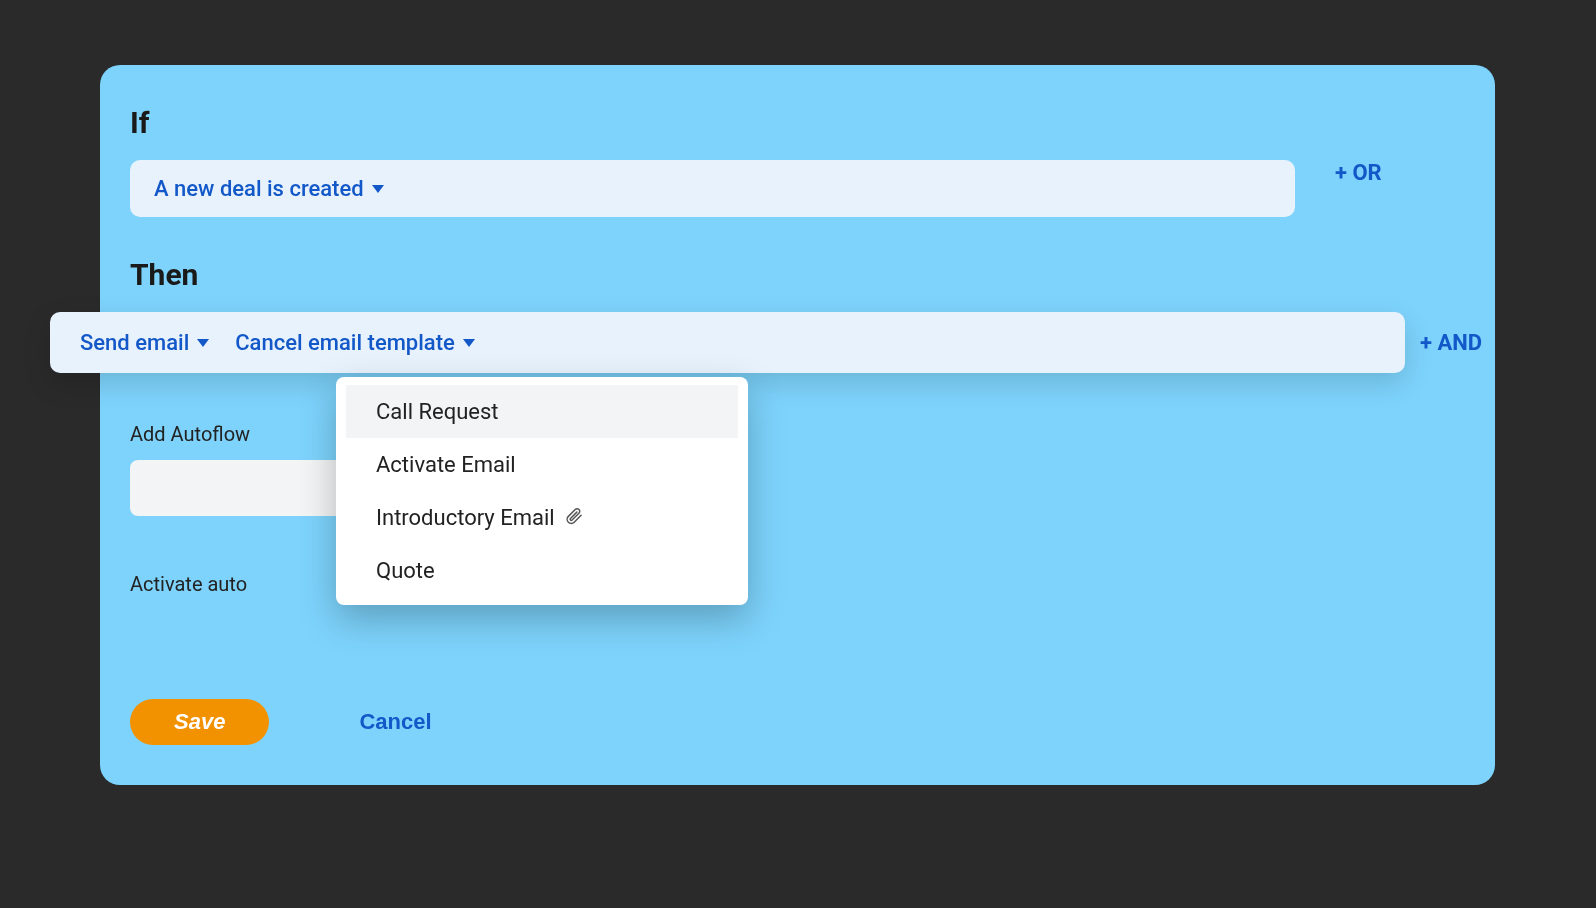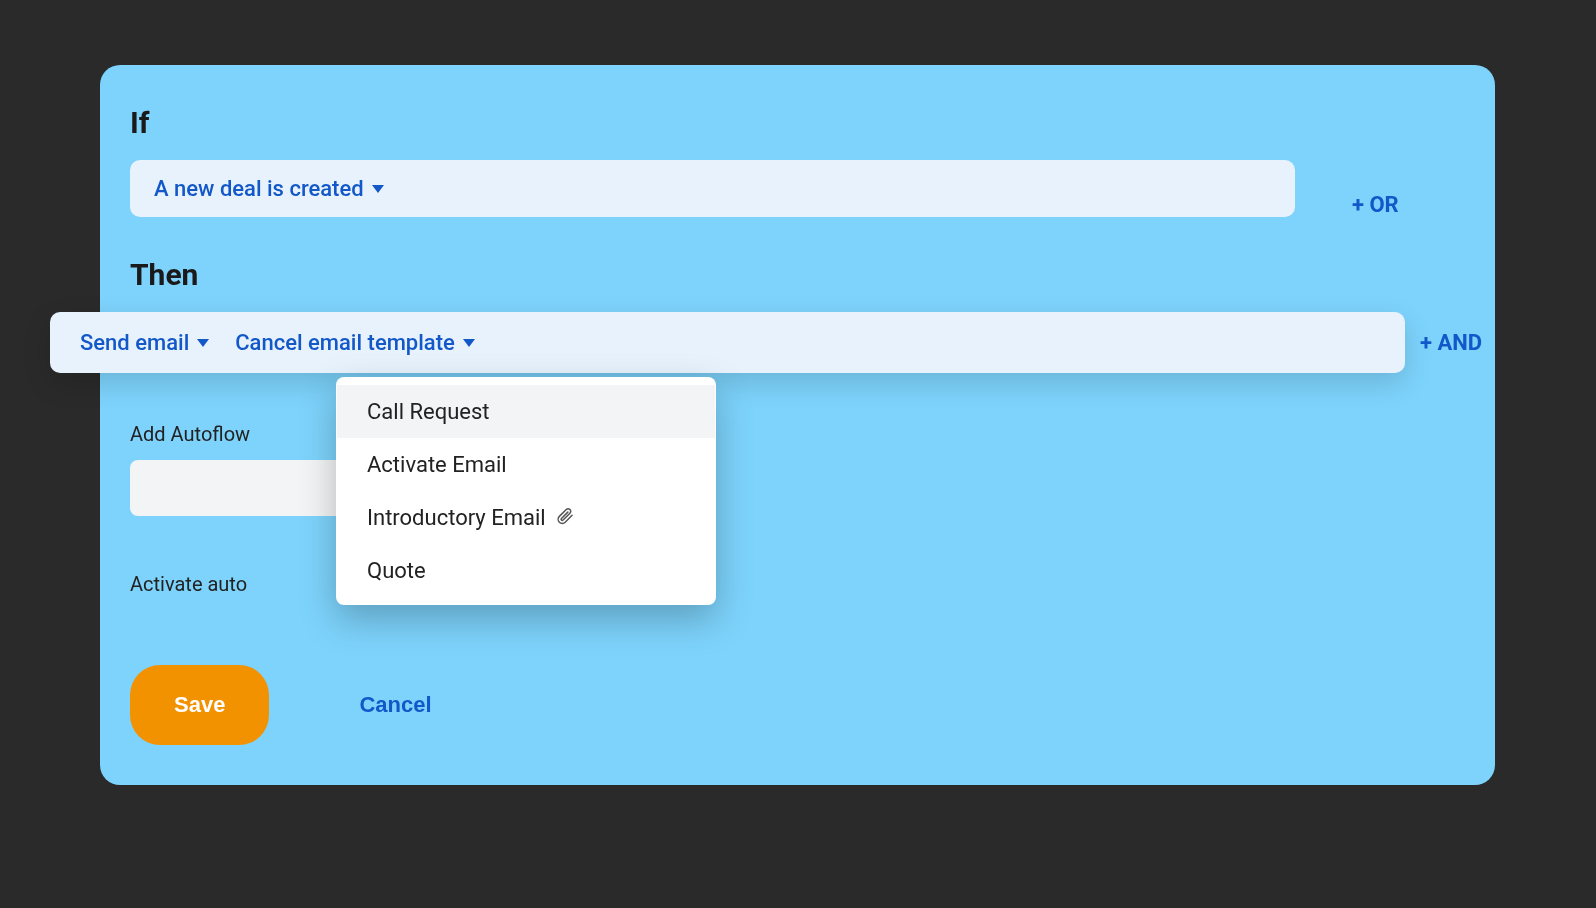--- a/index.html
+++ b/index.html
@@ -22,24 +22,23 @@
   }
   .section-label {
     font-size: 30px;
     font-weight: 700;
     color: #1a1a1a;
     margin-left: 30px;
     margin-bottom: 20px;
   }
   .if-row {
     display: flex;
-    align-items: flex-end;
+    align-items: flex-start;
     margin-left: 30px;
     margin-bottom: 40px;
-    gap: 17px;
   }
   .condition-pill {
     flex: 0 0 auto;
     width: 1165px;
     background: #e8f2fd;
     border-radius: 10px;
     padding: 16px 24px;
     display: flex;
     align-items: center;
   }
@@ -88,25 +87,25 @@
     position: absolute;
     left: 1320px;
     top: 18px;
   }
   .then-spacer { height: 70px; }
 
   .dropdown-menu {
     position: absolute;
     left: 236px;
     top: 65px;
-    width: 380px;
+    width: 412px;
     background: #fff;
     border-radius: 8px;
     box-shadow: 0 14px 36px rgba(0,0,0,0.25);
-    padding: 8px 1px;
+    padding: 8px 10px;
     z-index: 10;
   }
   .dropdown-item {
     padding: 14px 30px;
     font-size: 22px;
     color: #222;
     cursor: pointer;
     display: flex;
     align-items: center;
     gap: 10px;
@@ -145,22 +144,23 @@
     align-items: center;
     gap: 90px;
   }
   .save-btn {
     background: #f39200;
     color: #fff;
     font-size: 22px;
     font-weight: 700;
     border: none;
     border-radius: 30px;
-    padding: 27px 44px;
-    cursor: pointer;
+    padding: 10px 44px;
+    cursor: pointer;
+    font-style: italic;
   }
   .cancel-btn {
     color: #1358c8;
     font-size: 22px;
     font-weight: 700;
     background: none;
     border: none;
     cursor: pointer;
   }
 </style>

